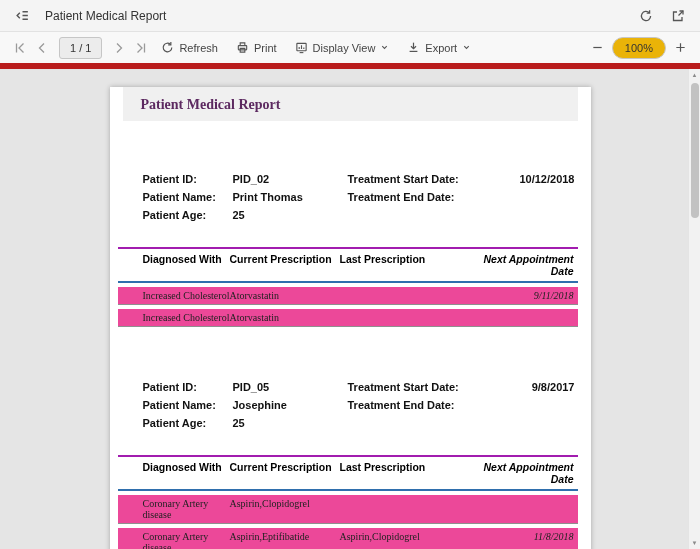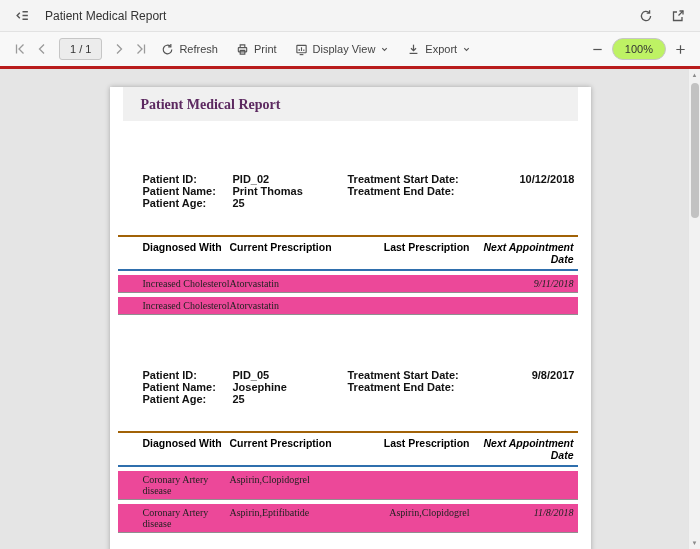--- a/index.html
+++ b/index.html
@@ -8,59 +8,59 @@
 
   
   .titlebar { height:32px; background:#f4f4f4; border-bottom:1px solid #e2e2e2;
               display:flex; align-items:center; padding:0 12px; gap:12px; }
   .titlebar .title { font-size:12px; color:#333; }
   .titlebar .spacer { flex:1; }
   .icon-btn { background:none; border:none; display:flex; align-items:center; justify-content:center;
               padding:3px; cursor:pointer; }
 
   
-  .toolbar { height:37px; background:#f8f8f8; border-bottom:3px solid #b91c1c;
+  .toolbar { height:37px; background:#f8f8f8; border-bottom:6px solid #b91c1c;
              display:flex; align-items:center; padding:0 10px; gap:2px; }
   .tool-btn { background:none; border:none; display:flex; align-items:center; gap:5px;
               padding:5px 8px; font-size:11px; color:#444; cursor:pointer;
               font-family:"Liberation Sans", sans-serif; }
   .page-box { border:1px solid #c6c6c6; background:#ececec; border-radius:3px;
               font-size:11px; color:#333; padding:4px 10px; margin:0 5px; }
   .toolbar .spacer { flex:1; }
-  .zoom-box { border:1px solid #c6c6c6; background:#bef264; border-radius:11px;
+  .zoom-box { border:1px solid #c6c6c6; background:#eab308; border-radius:11px;
               font-size:11px; color:#333; padding:4px 12px; margin:0 3px; }
 
   
   .viewport { position:relative; height:480px; background:#e5e5e5; overflow:hidden; }
   .page { width:481px; margin:0 auto; background:#fff; min-height:480px;
           box-shadow:0 0 5px rgba(0,0,0,.28); position:relative; }
 
   
   .report-band { margin:18px 13px 0 13px; background:#f0f0f0; padding:8px 18px; }
   .report-title { font-family:"Liberation Serif", serif; font-weight:bold;
                   font-size:14px; color:#5c2960; }
 
   
   .fields { display:grid; grid-template-columns:90px 115px 120px 1fr;
-            margin:52px 16px 0 33px;
+            row-gap:6px; margin:52px 16px 0 33px;
             font-size:11px; font-weight:bold; color:#111; }
   .fields .v2 { text-align:right; }
   .fields-2 { margin-top:54px; }
 
   
   .rtable { margin:26px 13px 0 8px; }
   .t-head { display:grid; grid-template-columns:112px 110px 130px 1fr;
-            border-top:2px solid #a16207; border-bottom:2px solid #2f6fad;
+            border-top:2px solid #a21caf; border-bottom:2px solid #2f6fad;
             padding:4px 0; font-size:10.5px; font-weight:bold; color:#000; }
   .t-row  { display:grid; grid-template-columns:112px 110px 130px 1fr;
             background:#ec4899; border-bottom:1px solid #8f8f8f;
             padding:3px 0; font-family:"Liberation Serif", serif;
             font-size:10px; color:#222; margin-top:4px; }
   .c1 { padding-left:25px; }
-  .c3 { text-align:right; }
+  .c3 { text-align:left; }
   .c4 { text-align:right; padding-right:4px;font-style:italic; }
 
   
   .scrollbar { position:absolute; top:0; right:0; width:12px; height:100%;
                background:#f2f2f2; border-left:1px solid #e4e4e4; }
   .sb-arrow { height:12px; display:flex; align-items:center; justify-content:center;
               font-size:6px; color:#8a8a8a; }
   .sb-thumb { position:absolute; top:14px; left:2px; width:8px; height:135px;
               background:#c2c2c2; border-radius:4px; }
   .sb-down { position:absolute; bottom:0; width:100%; }

